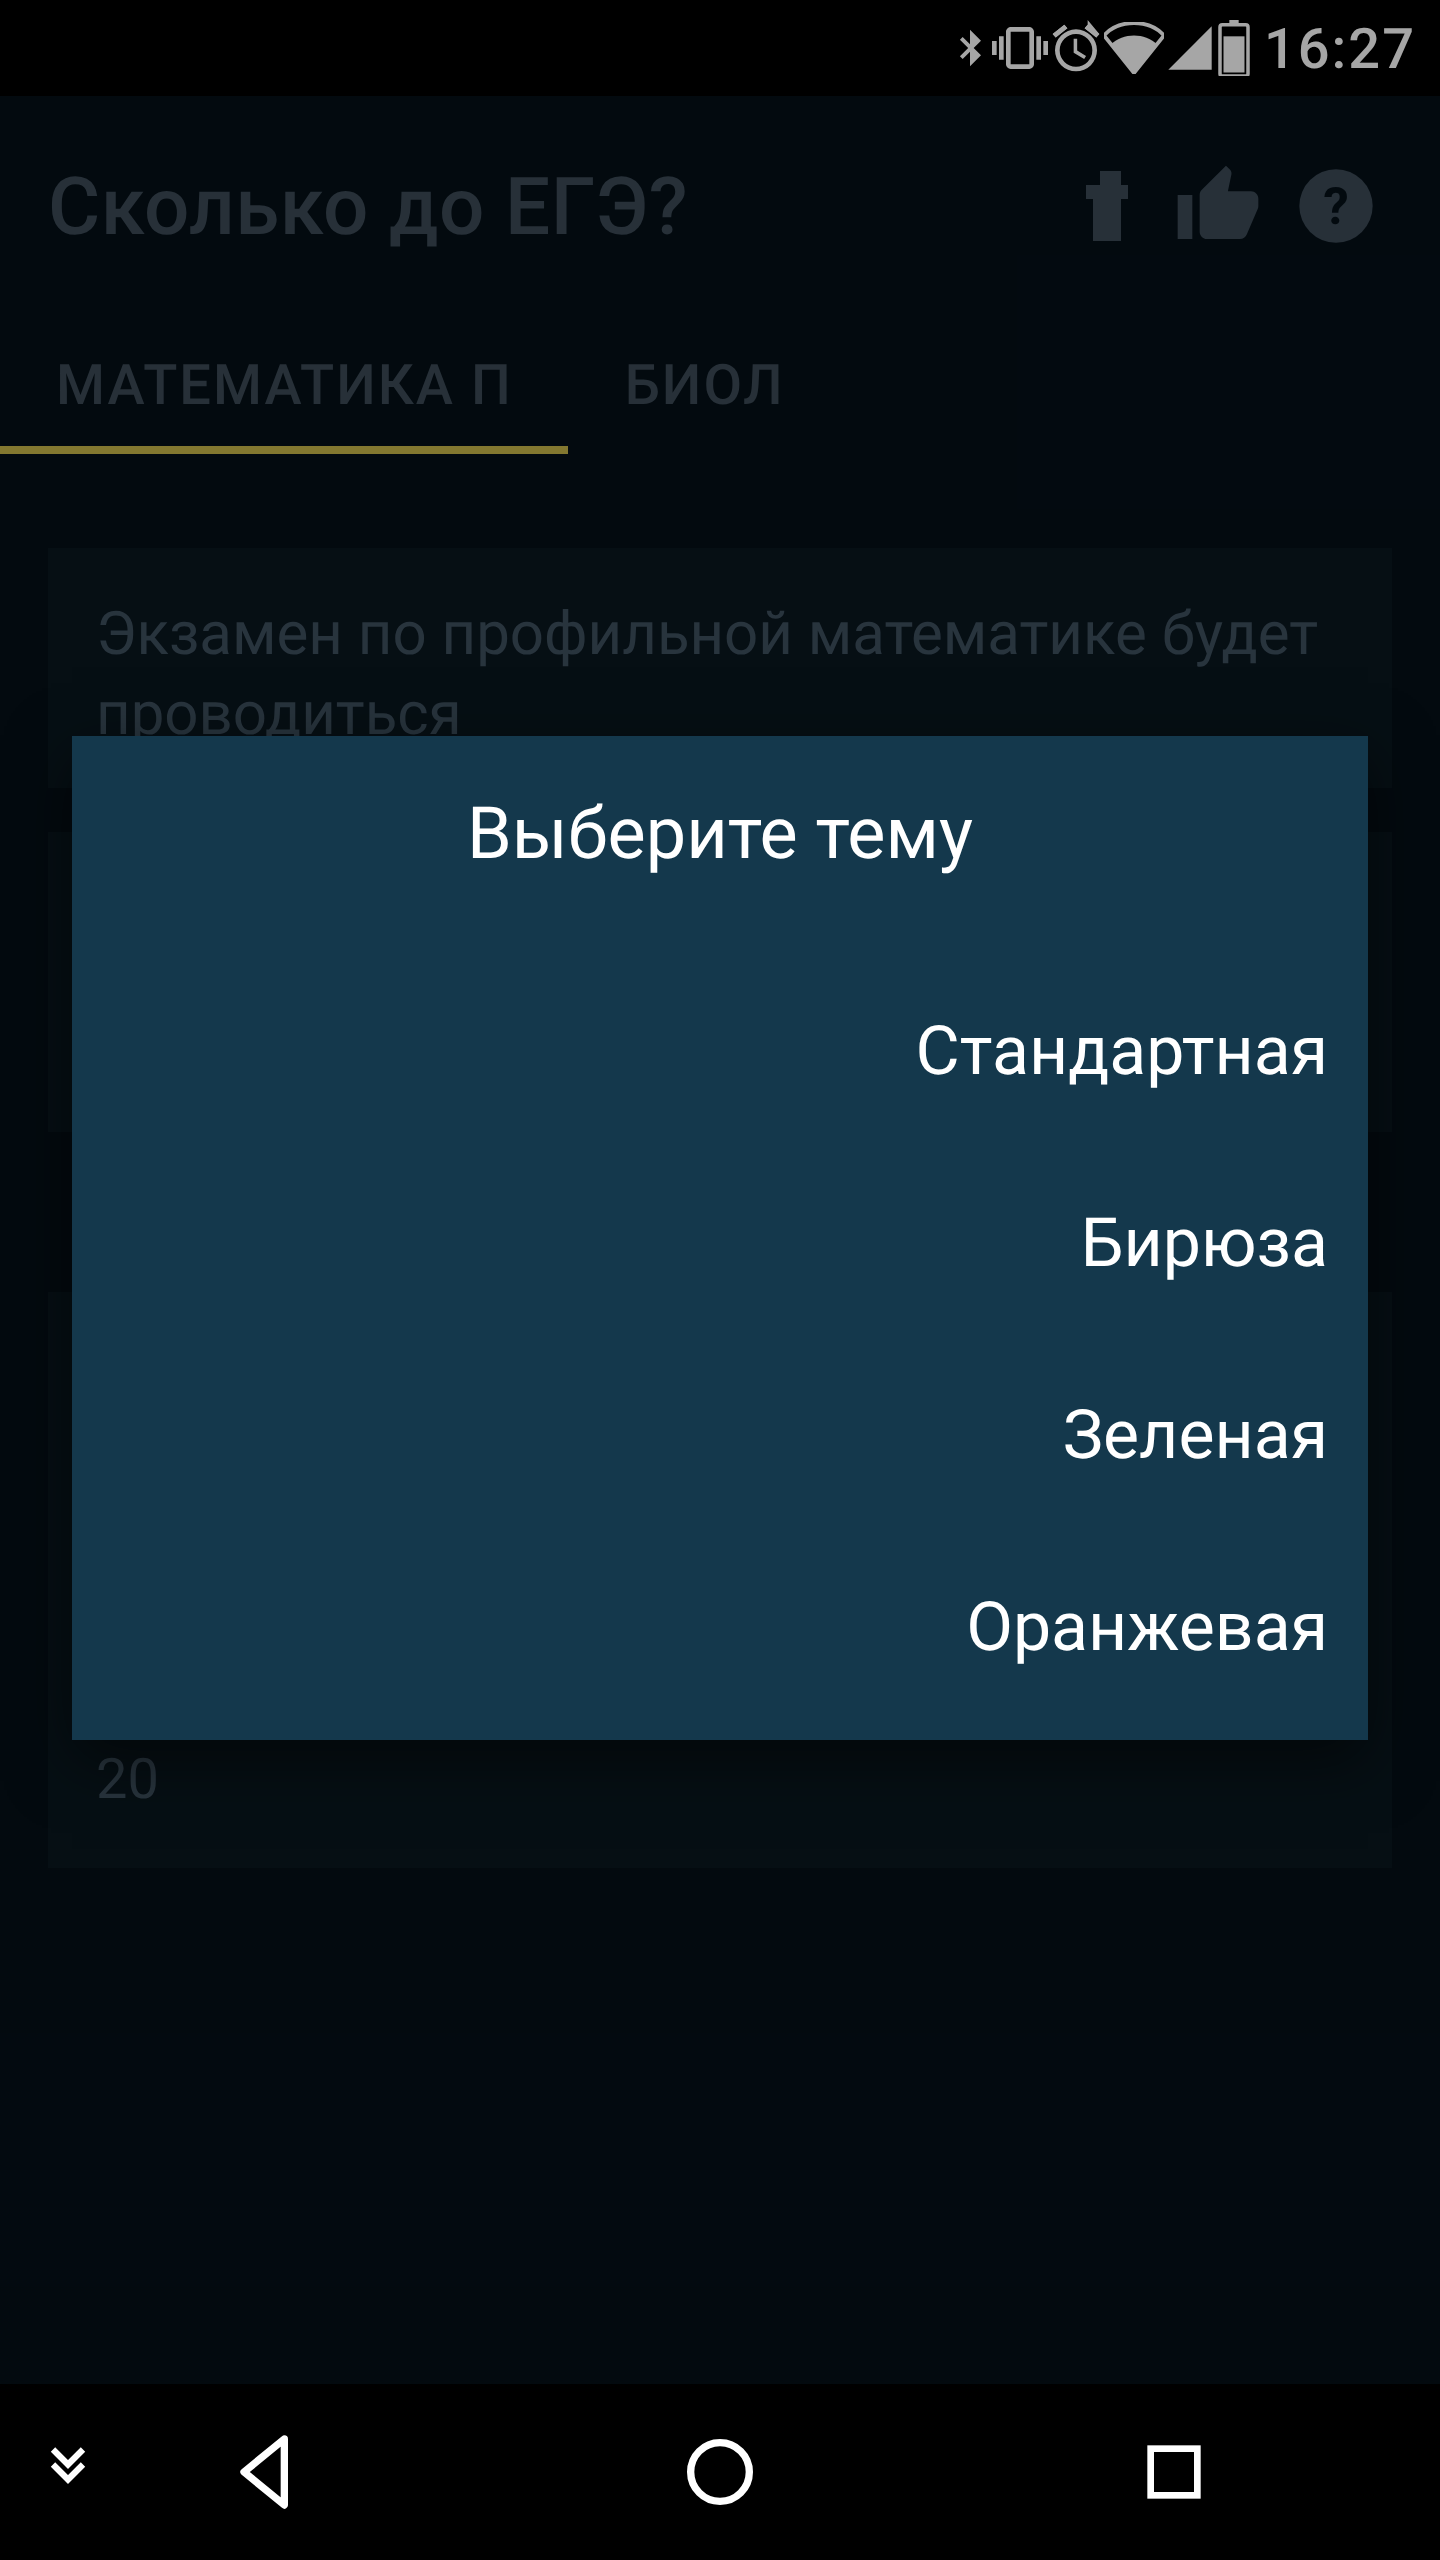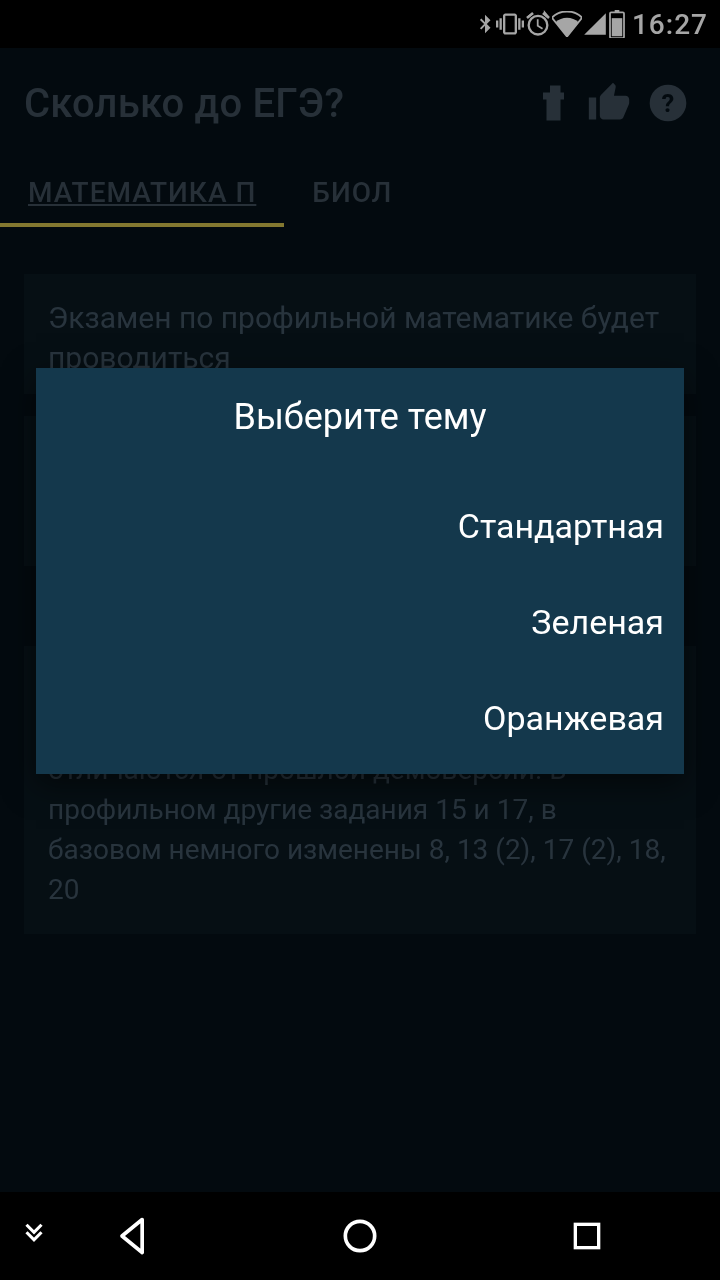--- a/index.html
+++ b/index.html
@@ -52,21 +52,21 @@
     padding: 0 28px;
     display: flex;
     align-items: center;
     font-size: 28px;
     font-weight: 500;
     color: #3c4a56;
     letter-spacing: 1px;
     white-space: nowrap;
     position: relative;
   }
-  .tab.active { color: #3c4a56; text-decoration: underline; }
+  .tab.active { color: #3c4a56; }
   .tab.active::after {
     content: "";
     position: absolute;
     left: 0; right: 0; bottom: 0;
     height: 4px;
     background: #c9b84a;
   }
 
   
   .content {
@@ -231,20 +231,21 @@
   <div class="card" style="margin-top:80px;">
     <div class="card-body">Изменения структуры и содержания КИМ отсутствуют. Задания практически не отличаются от прошлой демоверсии. В профильном другие задания 15 и 17, в базовом немного изменены 8, 13 (2), 17 (2), 18, 20</div>
   </div>
 </div>
 
 <div class="scrim"></div>
 
 <div class="dialog">
   <div class="dialog-title">Выберите тему</div>
   <div class="dialog-item">Стандартная</div>
+  <div class="dialog-item">Бирюза</div>
   <div class="dialog-item">Зеленая</div>
   <div class="dialog-item">Оранжевая</div>
 </div>
 
 <div class="nav-bar">
   <div class="nav-expand">
     <svg width="30" height="30" viewBox="0 0 24 24" fill="none" stroke="#fff" stroke-width="2.5">
         <path d="M6 9l6 6 6-6"></path>
         <path d="M6 3l6 6 6-6"></path>
       </svg>

